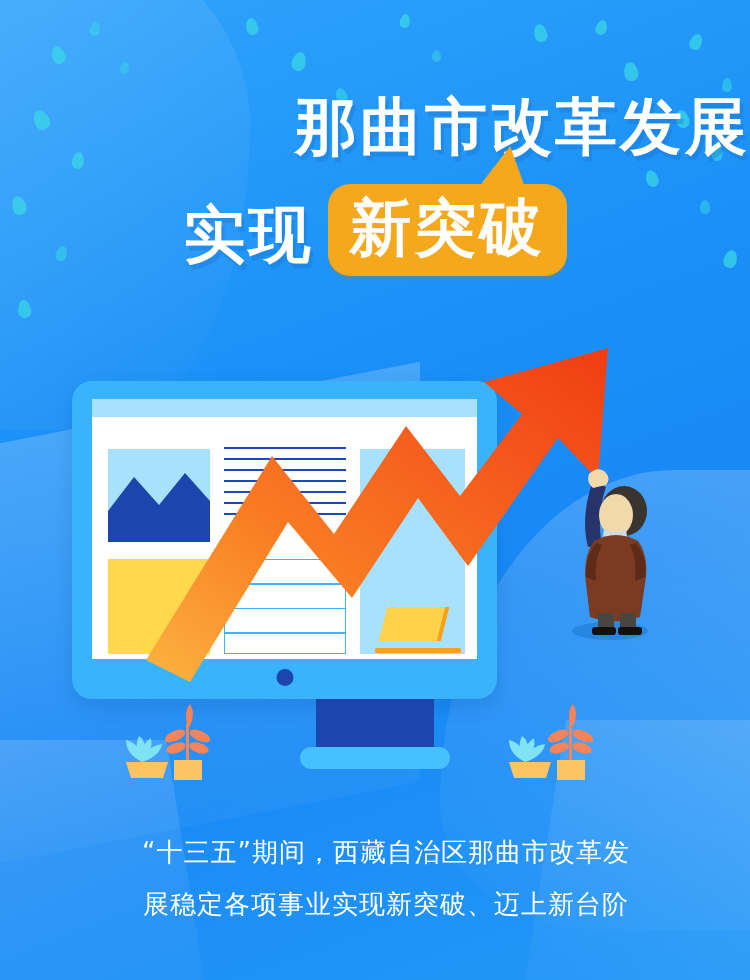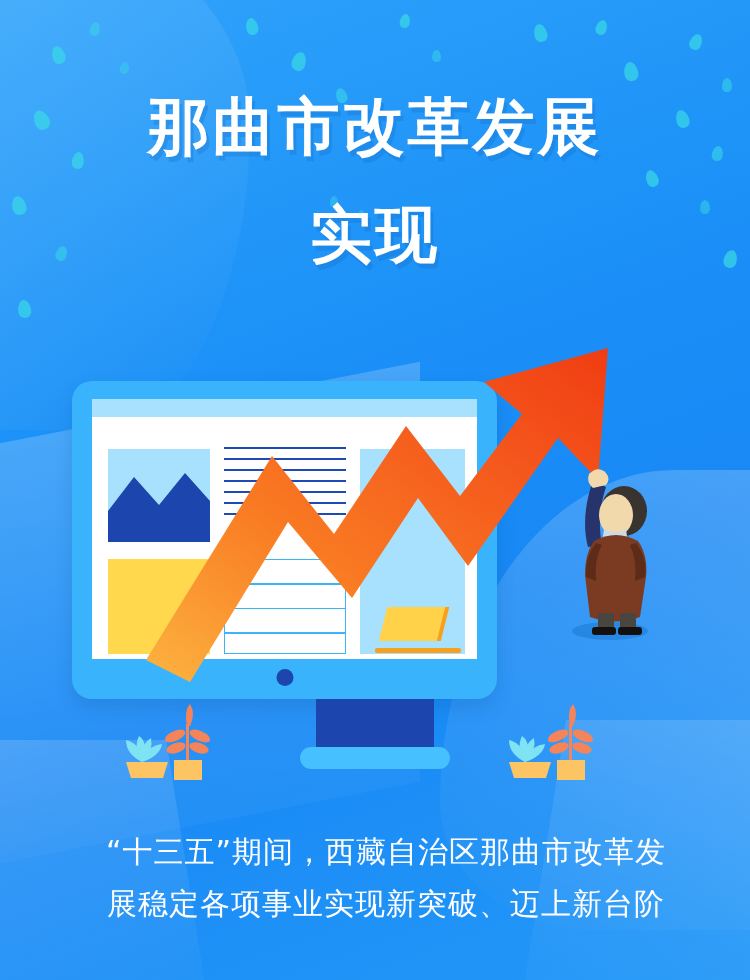--- a/index.html
+++ b/index.html
@@ -25,21 +25,21 @@
   .band-bottomL{position:absolute;left:-30px;bottom:-60px;width:220px;height:300px;
     background:linear-gradient(160deg,rgba(255,255,255,.17),rgba(255,255,255,0));
     transform:skewX(9deg);}
   .band-bottomR{position:absolute;right:-40px;bottom:-70px;width:250px;height:330px;
     background:linear-gradient(200deg,rgba(255,255,255,.15),rgba(255,255,255,0));
     transform:skewX(-9deg);}
   .drop{position:absolute;background:#39d8e6;opacity:.72;
     border-radius:60% 60% 55% 55%/75% 75% 45% 45%;}
 
   
-  .heading{position:absolute;left:0;top:96px;width:750px;text-align:center;}
+  .heading{position:absolute;left:0;top:96px;width:750px;text-align:right;}
   .title-line1{font-size:62px;font-weight:bold;color:#ffffff;letter-spacing:3px;
     line-height:1;text-shadow:3px 5px 0 rgba(20,110,200,.30);
     font-family:"DejaVu Sans","Liberation Sans",sans-serif;}
   .line2-wrap{position:relative;margin-top:18px;display:flex;align-items:center;
     justify-content:center;gap:14px;height:108px;}
   .title-line2{font-size:62px;font-weight:bold;color:#ffffff;letter-spacing:3px;
     text-shadow:3px 5px 0 rgba(20,110,200,.30);
     font-family:"DejaVu Sans","Liberation Sans",sans-serif;margin-top:9px;}
   .badge{position:relative;background:#f5a81c;border-radius:22px;
     padding:8px 22px 12px 22px;box-shadow:0 3px 0 rgba(190,120,0,.25);}
@@ -81,21 +81,21 @@
   
   .person{position:absolute;left:548px;top:455px;width:120px;height:185px;}
 
   
   .plants{position:absolute;width:120px;height:90px;}
   .plants.left{left:112px;top:700px;}
   .plants.right{left:495px;top:700px;}
 
   
   .caption{position:absolute;left:0;top:826px;width:750px;text-align:center;}
-  .caption-line{color:#ffffff;font-size:30px;line-height:52px;letter-spacing:1px;
+  .caption-line{color:#ffffff;font-size:26px;line-height:52px;letter-spacing:1px;
     font-family:"DejaVu Sans","Liberation Sans",sans-serif;padding-left:22px;}
 </style>
 </head>
 <body>
 
 <div class="poster">
 
   <div class="bg-layer">
     <div class="swoosh-left"></div>
     <div class="band-diag"></div>
@@ -131,20 +131,24 @@
 
     <div class="drop" style="left:330px;top:196px;width:8px;height:11px;opacity:.45;"></div>
     <div class="drop" style="left:358px;top:210px;width:7px;height:10px;opacity:.4;"></div>
     <div class="drop" style="left:386px;top:222px;width:7px;height:9px;opacity:.35;"></div>
   </div>
 
   <div class="heading">
     <div class="title-line1">那曲市改革发展</div>
     <div class="line2-wrap">
       <span class="title-line2">实现</span>
+      <span class="badge">
+        <span class="badge-tail"></span>
+        <span class="badge-text">新突破</span>
+      </span>
     </div>
   </div>
 
   <div class="monitor">
     <div class="screen">
       <div class="screen-titlebar"></div>
       <div class="screen-body">
         <div class="panel-chart">
           <svg width="102" height="93" viewBox="0 0 102 93">
             <polygon points="0,93 0,62 26,28 51,56 77,24 102,52 102,93" fill="#1c45ae"></polygon>

